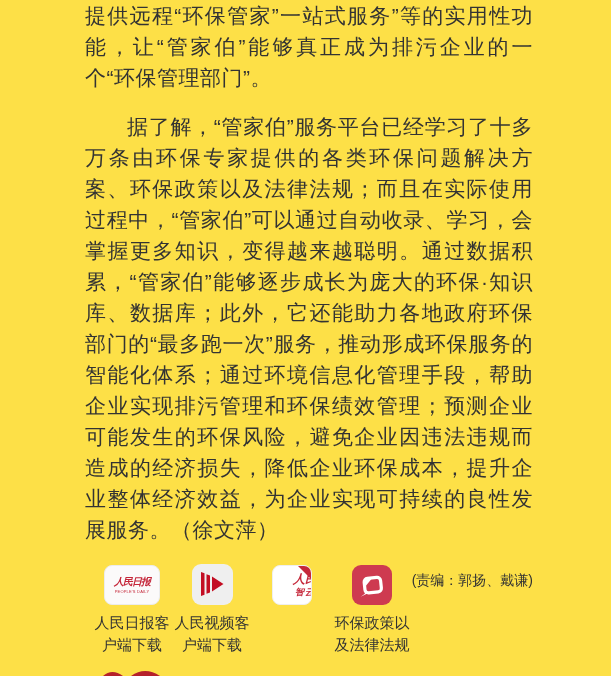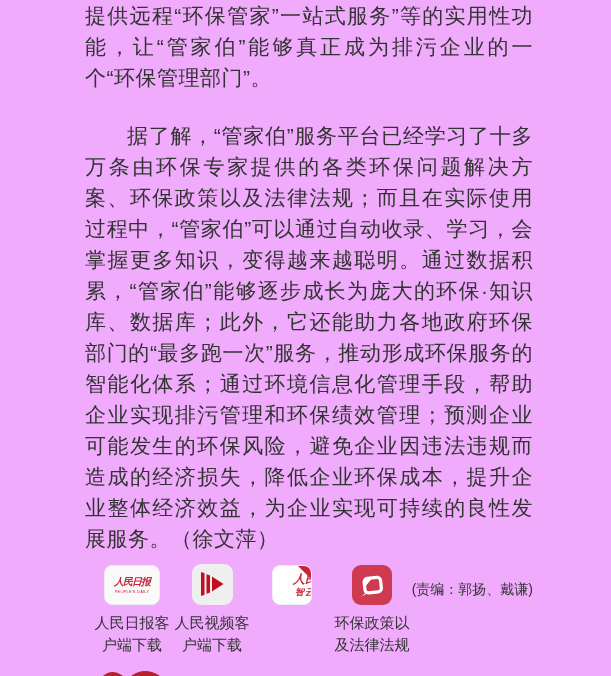--- a/index.html
+++ b/index.html
@@ -1,34 +1,34 @@
 <!DOCTYPE html>
 <html><head>
 <meta charset="utf-8">
 <style>
   html,body { margin:0; padding:0; background:#fff; }
   .page {
     position:relative;
     width:611px; height:676px;
-    background:#f0abfc;
+    background:#fde047;
     overflow:hidden;
     font-family:"Liberation Sans", sans-serif;
     color:#333;
   }
   
   .article { position:absolute; left:85px; top:0; width:448px; }
   .article p {
     margin:0;
     font-size:21px;
     line-height:31px;
     color:#333;
     text-align:justify;
     letter-spacing:0.5px;
   }
-  .article p.indent { margin-top:27px; text-indent:42px; }
+  .article p.indent { margin-top:18px; text-indent:42px; }
   .editor-note {
     margin-top:26px;
     font-size:14px;
     line-height:18px;
     color:#333;
     text-align:right;
   }
   
   .apps {
     position:absolute; left:92px; top:560px;

